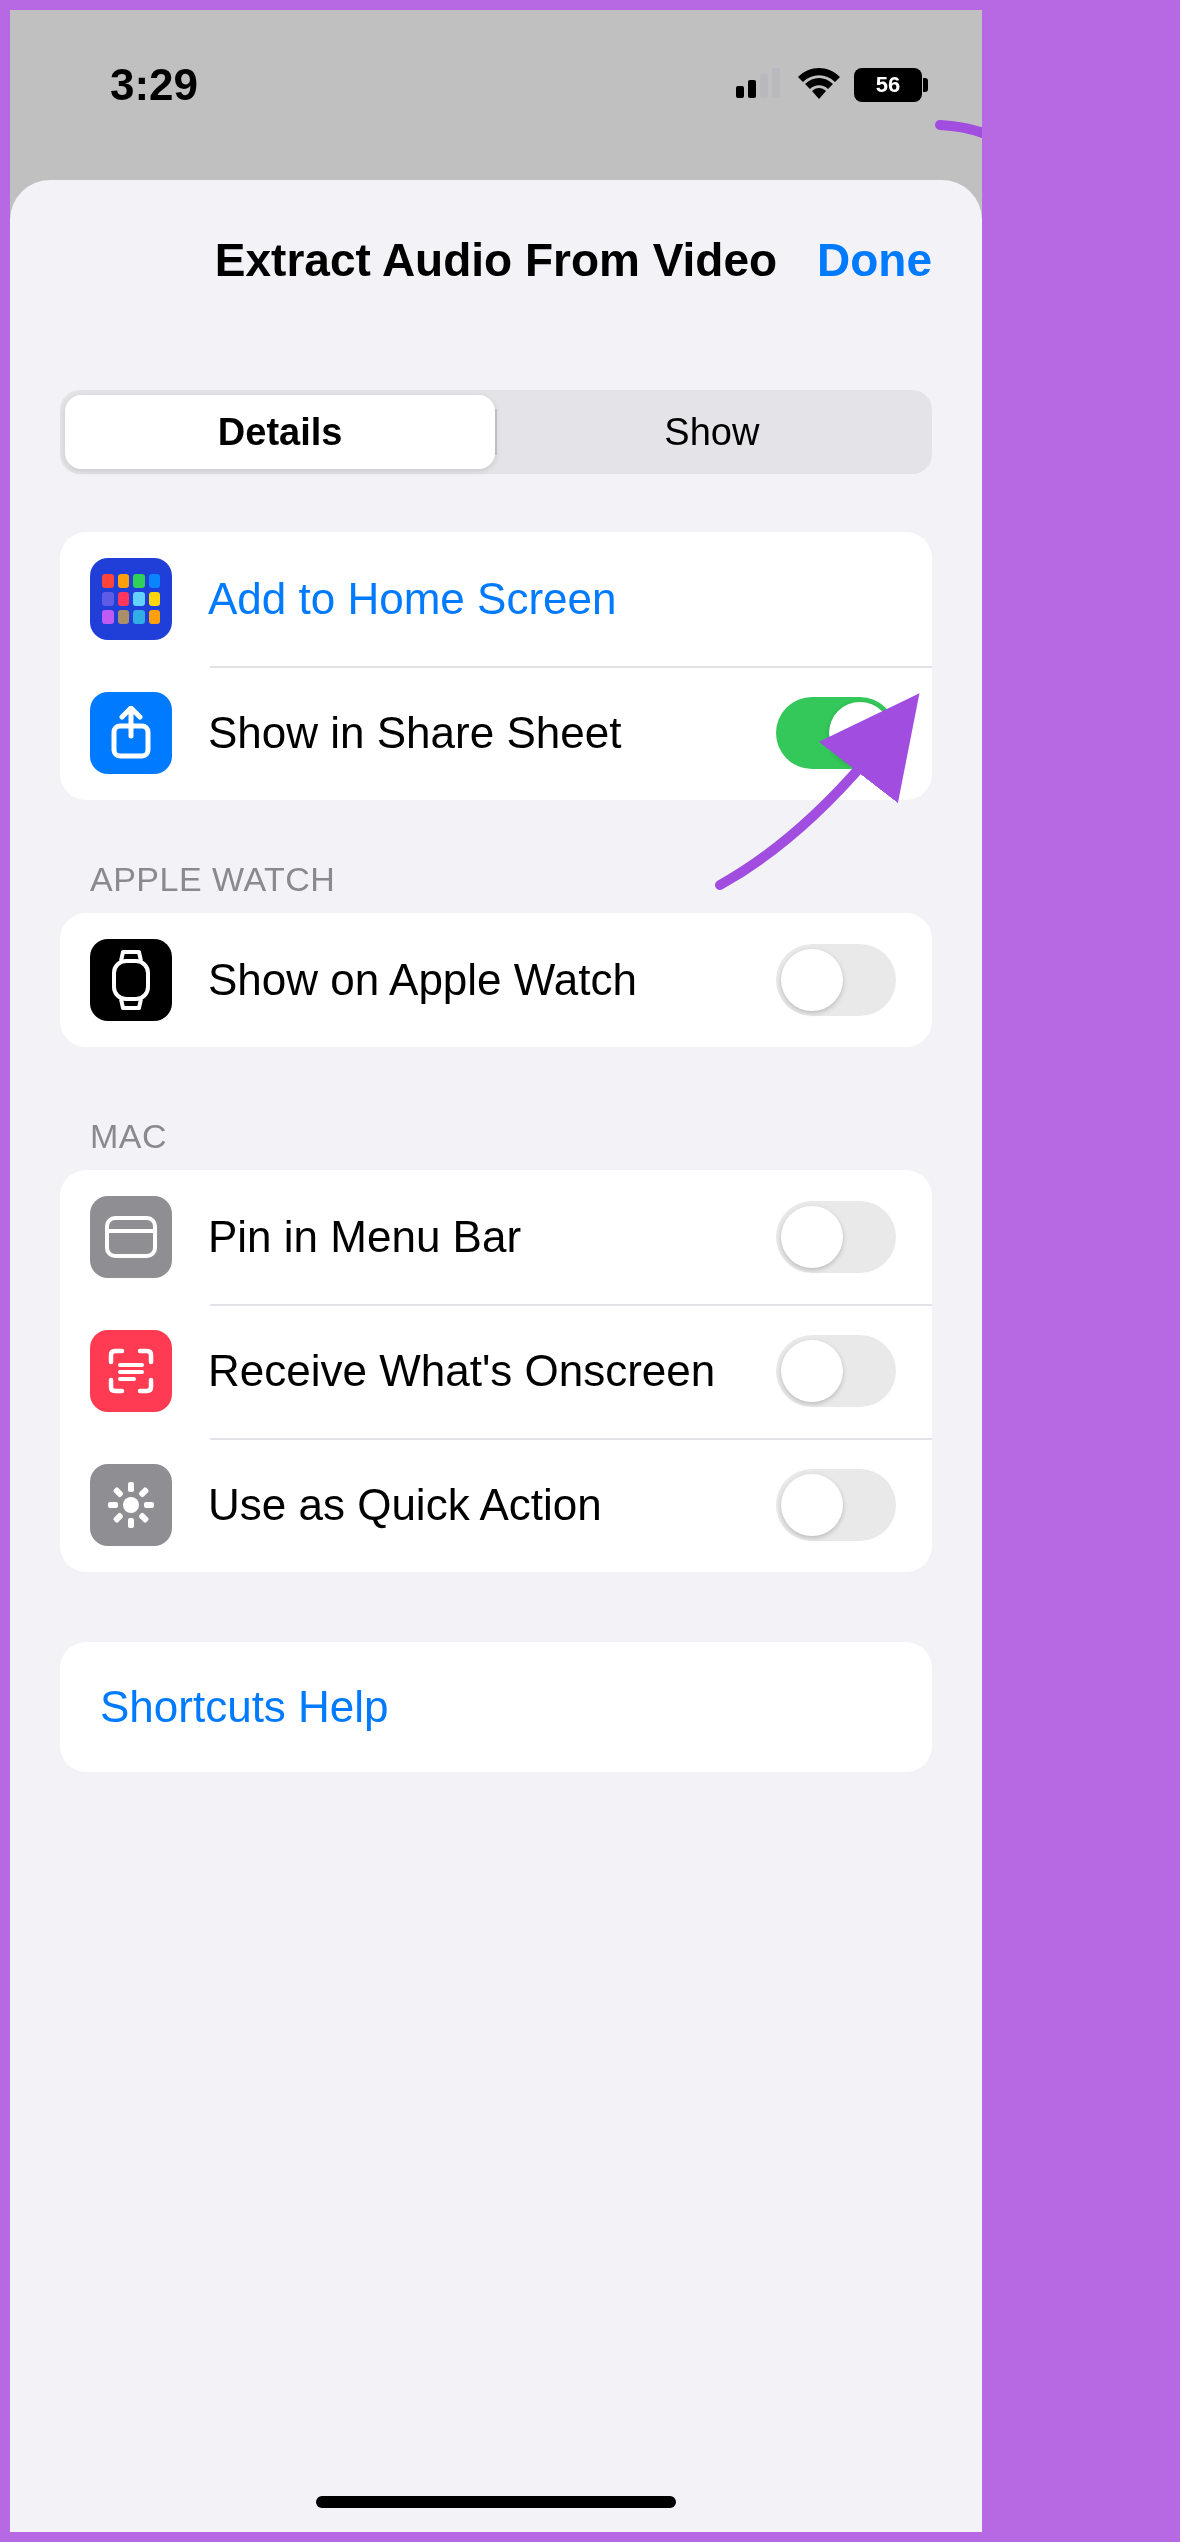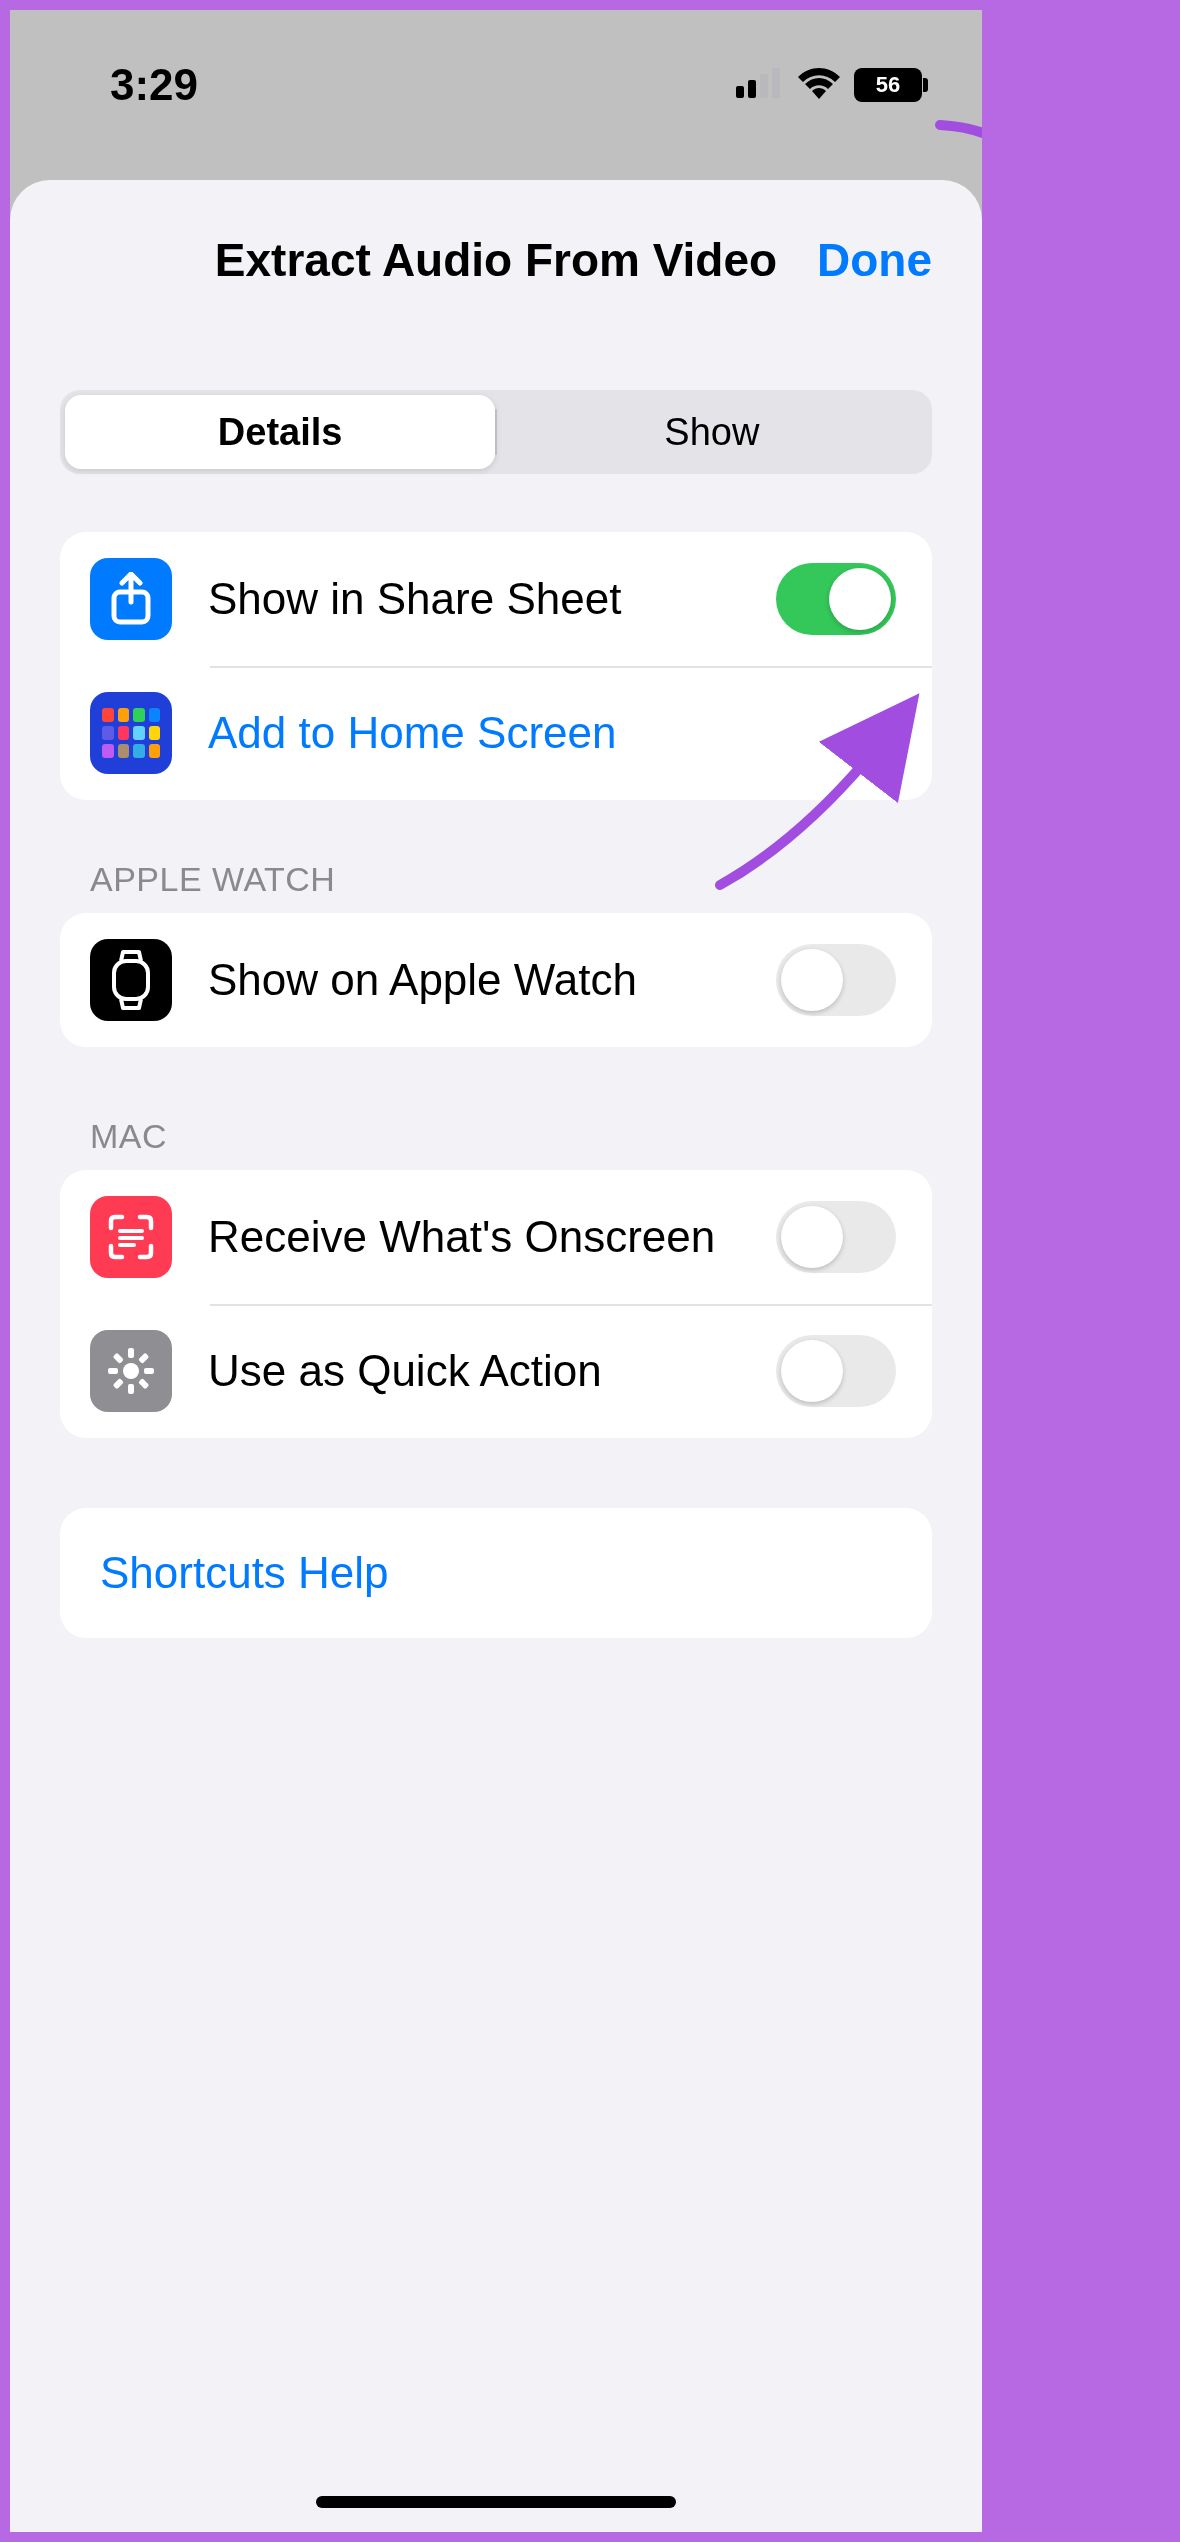--- a/index.html
+++ b/index.html
@@ -240,67 +240,77 @@
       <div class="segment selected">
         <span>Details</span>
       </div>
       <div class="segment-divider"></div>
       <div class="segment">
         <span>Show</span>
       </div>
     </div>
 
     <div class="group tight">
-      <div class="row">
-        <div class="icon-box icon-share">
-          <svg width="44" height="54" viewBox="0 0 44 54">
-            <path d="M22 2 L22 30 M22 2 L13 11 M22 2 L31 11" stroke="#fff" stroke-width="5" fill="none" stroke-linecap="round" stroke-linejoin="round"></path>
-            <rect x="5" y="20" width="34" height="30" rx="6" stroke="#fff" stroke-width="5" fill="none"></rect>
-          </svg>
-        </div>
-        <span class="label">Show in Share Sheet</span>
-        <div class="toggle on"></div>
-      </div>
       <div class="row link">
         <div class="icon-box icon-home">
           <div class="mini-grid">
             <span style="background:#ff453a"></span>
               <span style="background:#ff9f0a"></span>
               <span style="background:#30d158"></span>
               <span style="background:#0a84ff"></span>
             <span style="background:#5e5ce6"></span>
               <span style="background:#ff375f"></span>
               <span style="background:#64d2ff"></span>
               <span style="background:#ffd60a"></span>
             <span style="background:#bf5af2"></span>
               <span style="background:#ac8e68"></span>
               <span style="background:#32ade6"></span>
               <span style="background:#ff9f0a"></span>
           </div>
         </div>
         <span class="label">Add to Home Screen</span>
       </div>
+      <div class="row">
+        <div class="icon-box icon-share">
+          <svg width="44" height="54" viewBox="0 0 44 54">
+            <path d="M22 2 L22 30 M22 2 L13 11 M22 2 L31 11" stroke="#fff" stroke-width="5" fill="none" stroke-linecap="round" stroke-linejoin="round"></path>
+            <rect x="5" y="20" width="34" height="30" rx="6" stroke="#fff" stroke-width="5" fill="none"></rect>
+          </svg>
+        </div>
+        <span class="label">Show in Share Sheet</span>
+        <div class="toggle on"></div>
+      </div>
     </div>
 
     <div class="group-header">APPLE WATCH</div>
     <div class="group">
       <div class="row">
         <div class="icon-box icon-watch">
           <svg width="50" height="62" viewBox="0 0 50 62">
             <rect x="8" y="12" width="34" height="38" rx="12" stroke="#fff" stroke-width="4" fill="none"></rect>
             <path d="M15 12 L17 3 L33 3 L35 12 M15 50 L17 59 L33 59 L35 50" stroke="#fff" stroke-width="4" fill="none" stroke-linejoin="round"></path>
           </svg>
         </div>
         <span class="label">Show on Apple Watch</span>
         <div class="toggle off"></div>
       </div>
     </div>
 
     <div class="group-header">MAC</div>
     <div class="group">
+      <div class="row">
+        <div class="icon-box icon-menu">
+          <svg width="54" height="44" viewBox="0 0 54 44">
+            <rect x="3" y="3" width="48" height="38" rx="8" stroke="#fff" stroke-width="4" fill="none"></rect>
+            <line x1="3" y1="16" x2="51" y2="16" stroke="#fff" stroke-width="4"></line>
+          </svg>
+        </div>
+        <span class="label">Pin in Menu Bar</span>
+        <div class="toggle off"></div>
+      </div>
       <div class="row">
         <div class="icon-box icon-screen">
           <svg width="50" height="50" viewBox="0 0 50 50">
             <path d="M5 16 L5 9 Q5 5 9 5 L16 5 M34 5 L41 5 Q45 5 45 9 L45 16 M45 34 L45 41 Q45 45 41 45 L34 45 M16 45 L9 45 Q5 45 5 41 L5 34" stroke="#fff" stroke-width="4.5" fill="none" stroke-linecap="round"></path>
             <line x1="14" y1="19" x2="36" y2="19" stroke="#fff" stroke-width="4" stroke-linecap="round"></line>
             <line x1="14" y1="26" x2="36" y2="26" stroke="#fff" stroke-width="4" stroke-linecap="round"></line>
             <line x1="14" y1="33" x2="28" y2="33" stroke="#fff" stroke-width="4" stroke-linecap="round"></line>
           </svg>
         </div>
         <span class="label">Receive What's Onscreen</span>

